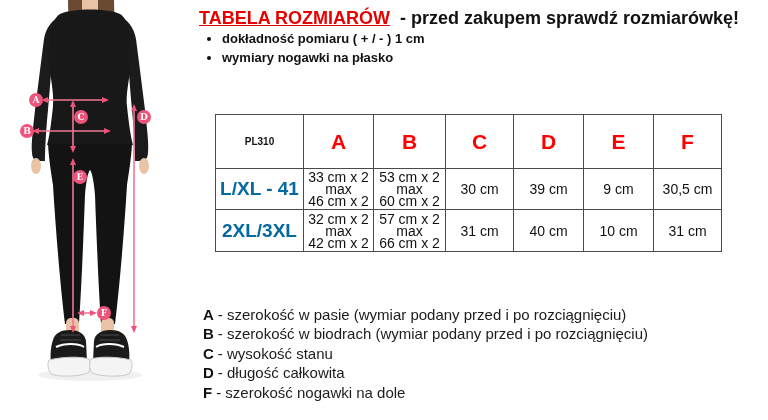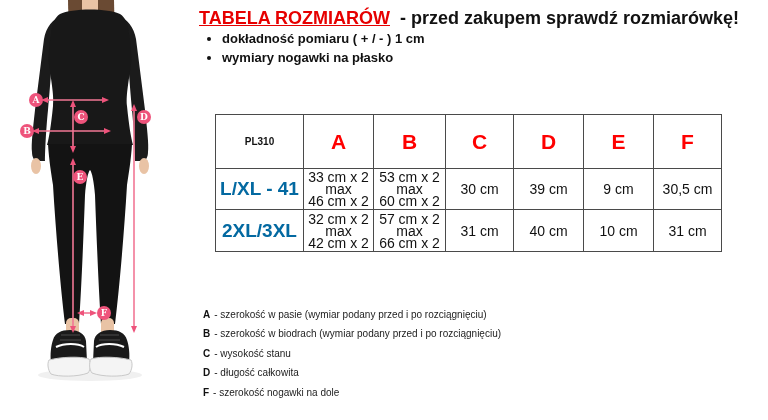--- a/index.html
+++ b/index.html
@@ -23,21 +23,21 @@
   table.size-table td{border:1px solid #4a4a4a;padding:0;vertical-align:middle;}
   tr.head{height:54px;}
   tr.r1{height:41px;}
   tr.r2{height:42px;}
   td.model{font-size:10px;font-weight:bold;color:#111;}
   td.letter{font-size:21px;font-weight:bold;color:#ff0000;}
   td.size{font-size:19px;font-weight:bold;color:#0369a1;}
   td.val{font-size:14px;font-weight:normal;color:#111;white-space:pre-line;line-height:12px;}
 
   
-  .legend{position:absolute;left:203px;top:305px;font-size:10px;line-height:19.4px;color:#1c1c1c;}
+  .legend{position:absolute;left:203px;top:305px;font-size:15px;line-height:19.4px;color:#1c1c1c;}
   .legend b{font-weight:bold;margin-right:4px;color:#111;}
 
   
   .arrow-line{stroke:#f27795;stroke-width:1.6;fill:none;}
   .arrow-head{fill:#ee537b;}
   .badge-circle{fill:#ee537b;}
   .badge-letter{fill:#ffffff;font-family:"DejaVu Serif",serif;font-size:9px;font-weight:bold;}
 </style>
 </head>
 <body>

